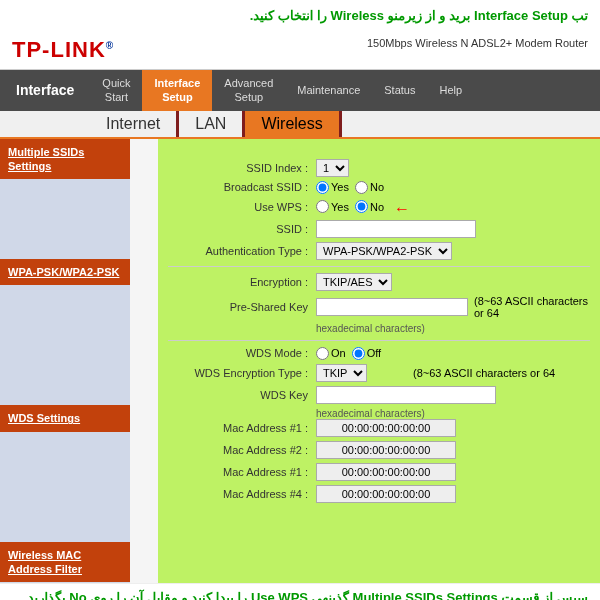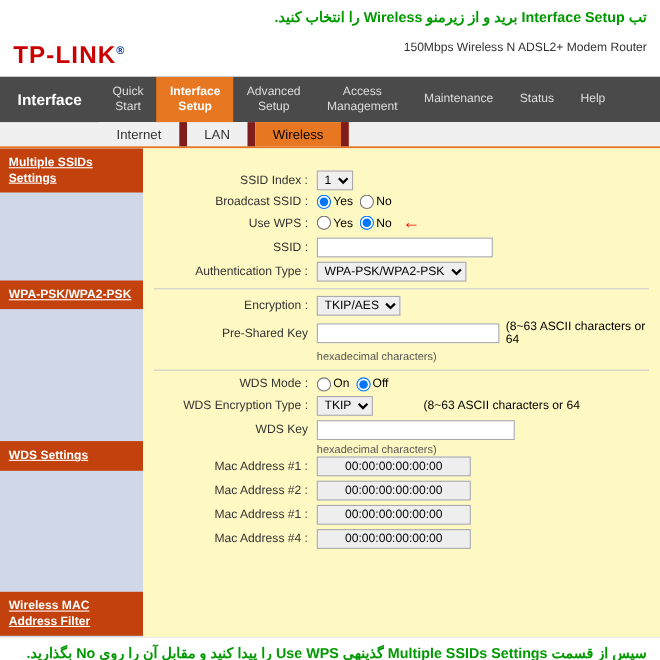--- a/index.html
+++ b/index.html
@@ -80,24 +80,24 @@
 
     .sub-nav {
       background: #f0f0f0;
       display: flex;
       border-bottom: 2px solid #e87722;
       padding-left: 90px;
     }
 
     .sub-tab {
       padding: 4px 16px;
-      font-size: 12px;
+      font-size: 16px;
       color: #333;
       cursor: pointer;
-      border-right: 7px solid #7f1d1d;
+      border-right: 3px solid #7f1d1d;
     }
 
     .sub-tab.active {
       background: #e87722;
       color: #000000;
     }
 
     .content-area {
       background: #f5f5f5;
       display: flex;
@@ -120,21 +120,22 @@
       text-decoration: underline;
     }
 
     .sidebar-section.wpa { margin-top: 80px; }
     .sidebar-section.wds { margin-top: 120px; }
     .sidebar-section.mac { margin-top: 110px; }
 
     .main-content {
       flex: 1;
       padding: 20px 10px;
-      background: #fef9c3;
+      background: #bef264;
+      margin-left: 28px;
     }
 
     .form-row {
       display: flex;
       align-items: center;
       margin-bottom: 4px;
       font-size: 11px;
     }
 
     .form-label {
@@ -215,21 +216,20 @@
   </div>
   <div class="router-model">150Mbps Wireless N ADSL2+ Modem Router</div>
 </div>
 
 <div class="nav-bar">
   <div class="nav-interface-label">Interface</div>
   <div class="nav-tabs">
     <div class="nav-tab">Quick<br>Start</div>
     <div class="nav-tab active">Interface<br>Setup</div>
     <div class="nav-tab">Advanced<br>Setup</div>
-    <div class="nav-tab">Access<br>Management</div>
     <div class="nav-tab">Maintenance</div>
     <div class="nav-tab">Status</div>
     <div class="nav-tab">Help</div>
   </div>
 </div>
 
 <div class="sub-nav">
   <div class="sub-tab">Internet</div>
   <div class="sub-tab">LAN</div>
   <div class="sub-tab active">Wireless</div>

